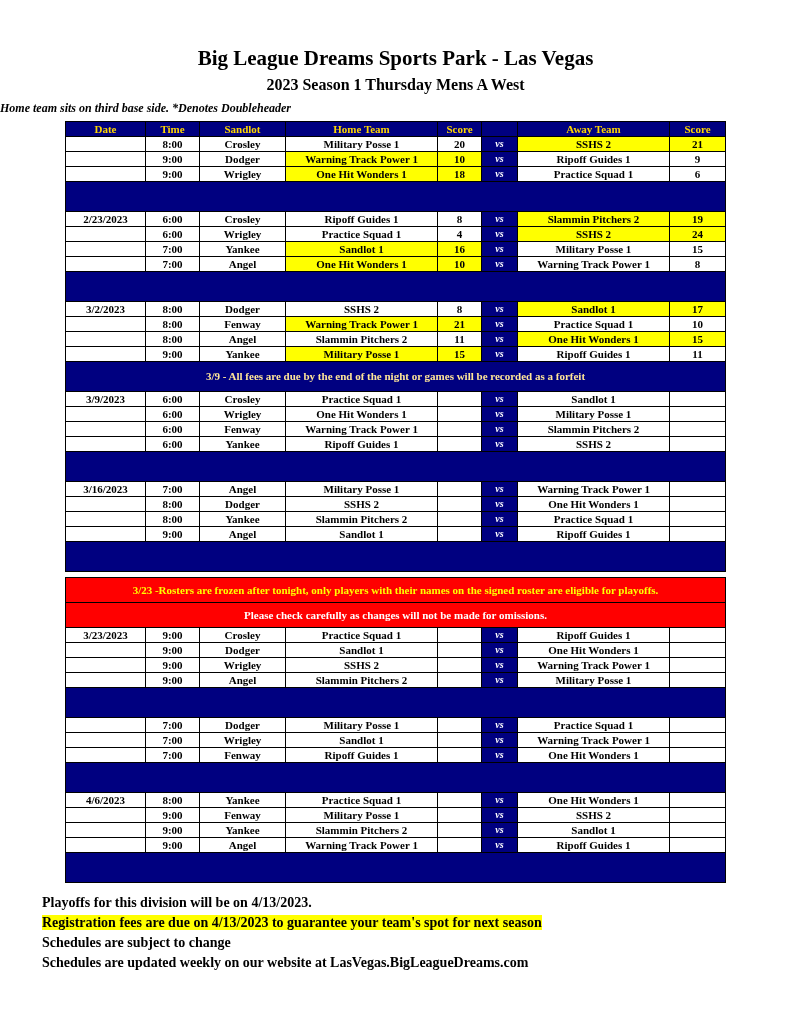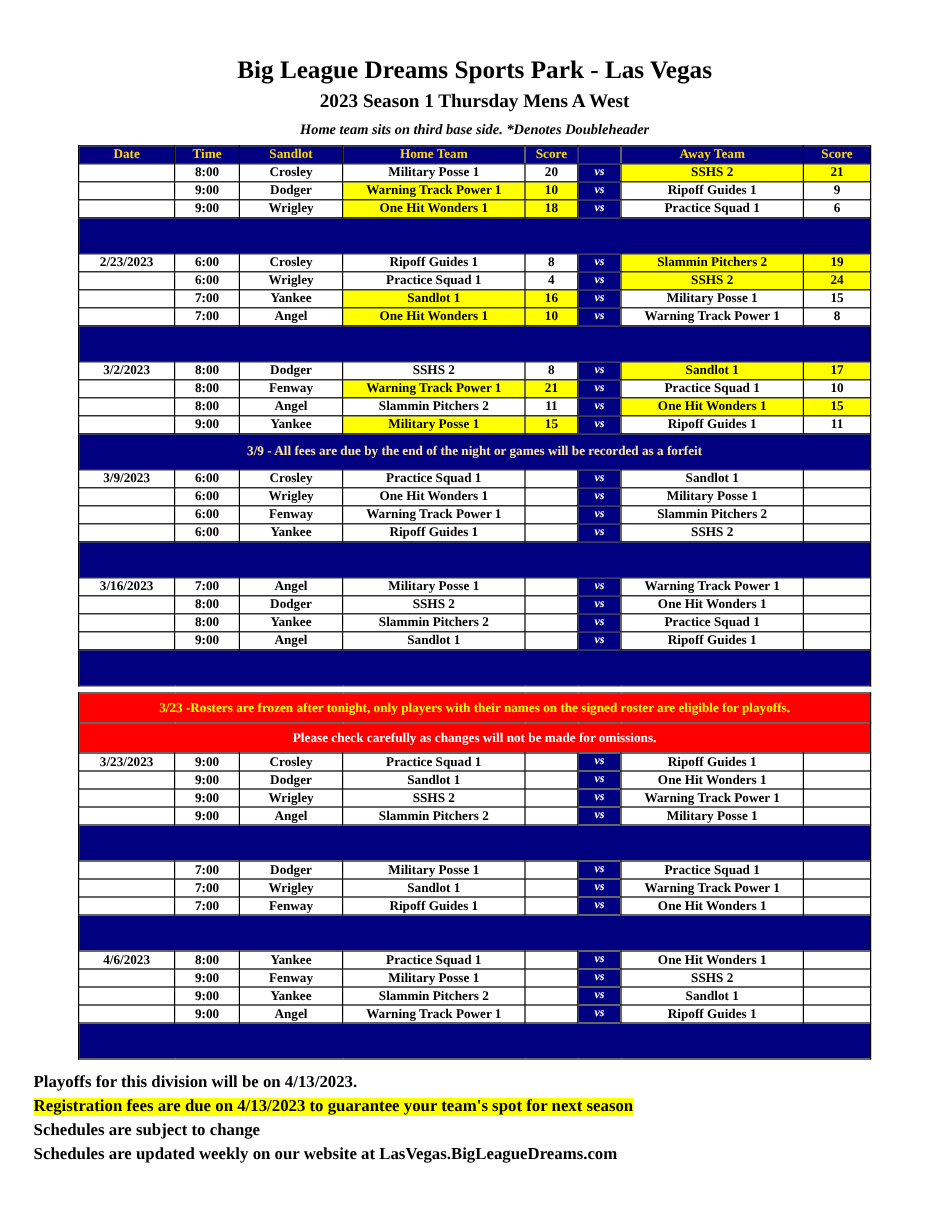--- a/index.html
+++ b/index.html
@@ -20,21 +20,20 @@
   }
   .subtitle {
     margin: 5px 0 0 0;
     text-align: center;
     font-size: 16px;
     font-weight: bold;
     color: #000;
   }
   .italic-note {
     margin: 7px 0 5px 0;
-    text-align: center;
     font-size: 12px;
     font-weight: bold;
     font-style: italic;
     color: #000;
   }
   table.schedule {
     border-collapse: collapse;
     table-layout: fixed;
     width: 660px;
     margin: 0 auto;
@@ -77,21 +76,21 @@
   }
   .schedule td.banner {
     background: var(--red, #FF0000);
     height: 25px;
     font-size: 11px;
   }
   .schedule td.banner-yellow { color: var(--yellow, #FFFF00); }
   .schedule td.banner-white  { color: #ffffff; }
   .schedule td.win { background: var(--yellow, #FFFF00); }
   .footer {
-    margin: 10px 0 0 28px;
+    margin: 10px 0 0 42px;
   }
   .footer-line {
     font-size: 14px;
     font-weight: bold;
     line-height: 20px;
     color: #000;
   }
   .hl { background: var(--yellow, #FFFF00); }
 </style>
 </head>

